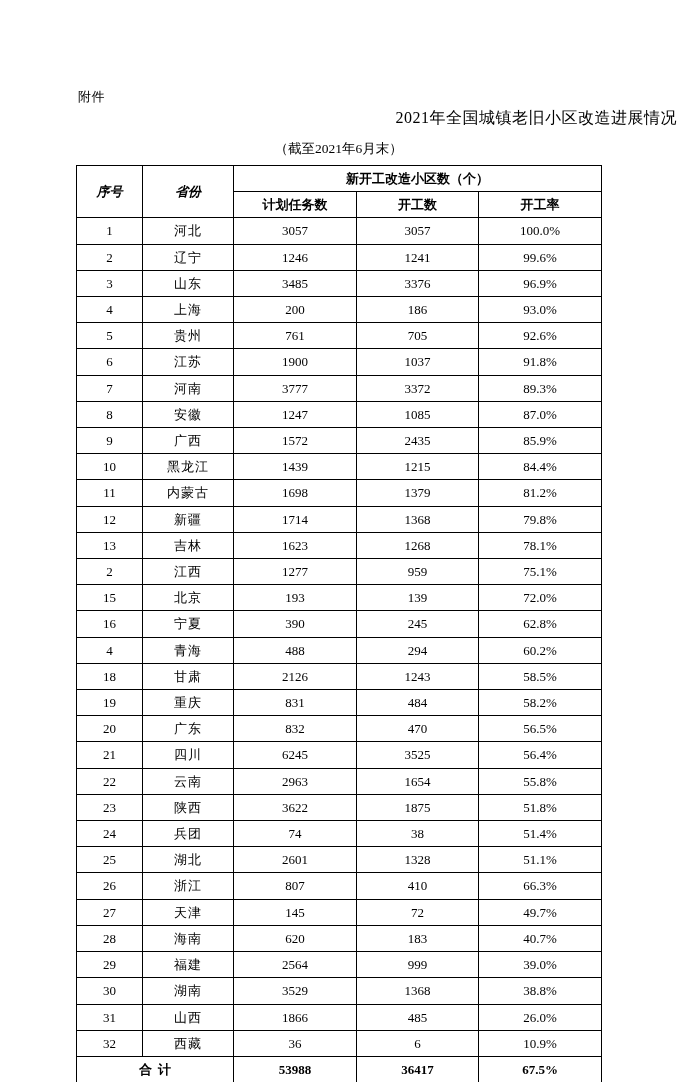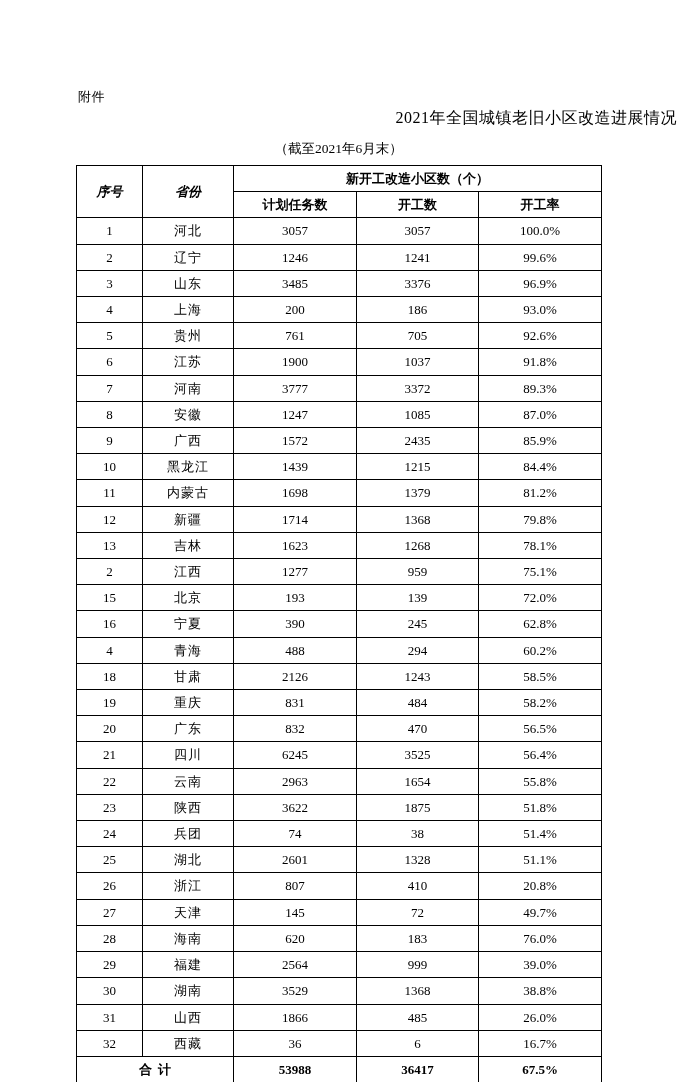--- a/index.html
+++ b/index.html
@@ -317,35 +317,35 @@
             <td class="province">湖北</td>
             <td>2601</td>
             <td>1328</td>
             <td>51.1%</td>
           </tr>
           <tr>
             <td>26</td>
             <td class="province">浙江</td>
             <td>807</td>
             <td>410</td>
-            <td>20.8%</td>
+            <td>66.3%</td>
           </tr>
           <tr>
             <td>27</td>
             <td class="province">天津</td>
             <td>145</td>
             <td>72</td>
             <td>49.7%</td>
           </tr>
           <tr>
             <td>28</td>
             <td class="province">海南</td>
             <td>620</td>
             <td>183</td>
-            <td>76.0%</td>
+            <td>40.7%</td>
           </tr>
           <tr>
             <td>29</td>
             <td class="province">福建</td>
             <td>2564</td>
             <td>999</td>
             <td>39.0%</td>
           </tr>
           <tr>
             <td>30</td>
@@ -359,21 +359,21 @@
             <td class="province">山西</td>
             <td>1866</td>
             <td>485</td>
             <td>26.0%</td>
           </tr>
           <tr>
             <td>32</td>
             <td class="province">西藏</td>
             <td>36</td>
             <td>6</td>
-            <td>16.7%</td>
+            <td>10.9%</td>
           </tr>
         </tbody>
       <tfoot>
         <tr>
           <td class="total-label" colspan="2">合计</td>
           <td>53988</td>
           <td>36417</td>
           <td>67.5%</td>
         </tr>
       </tfoot>

